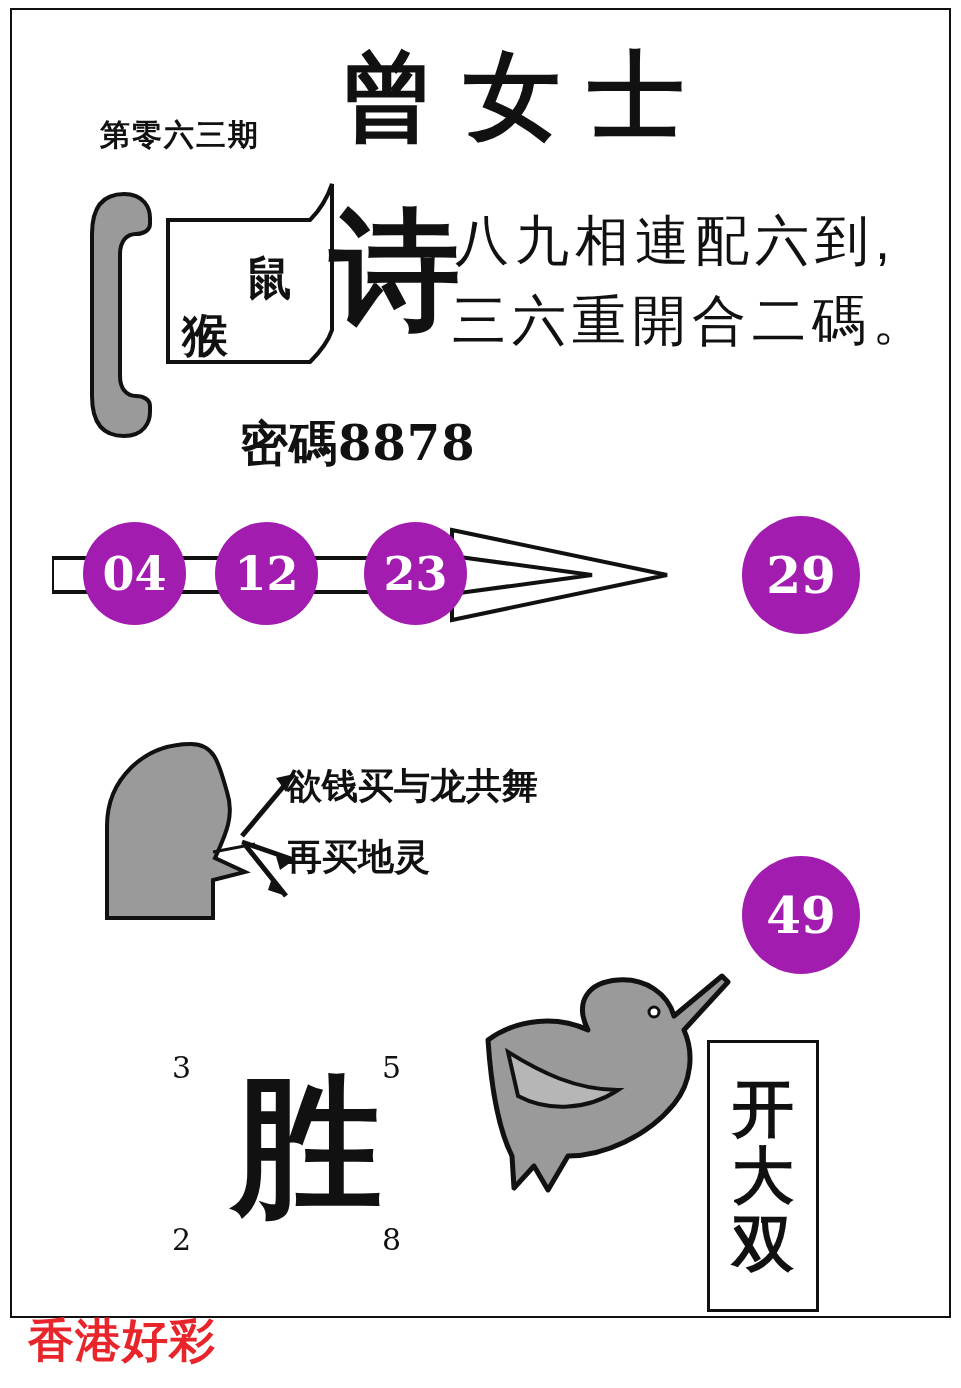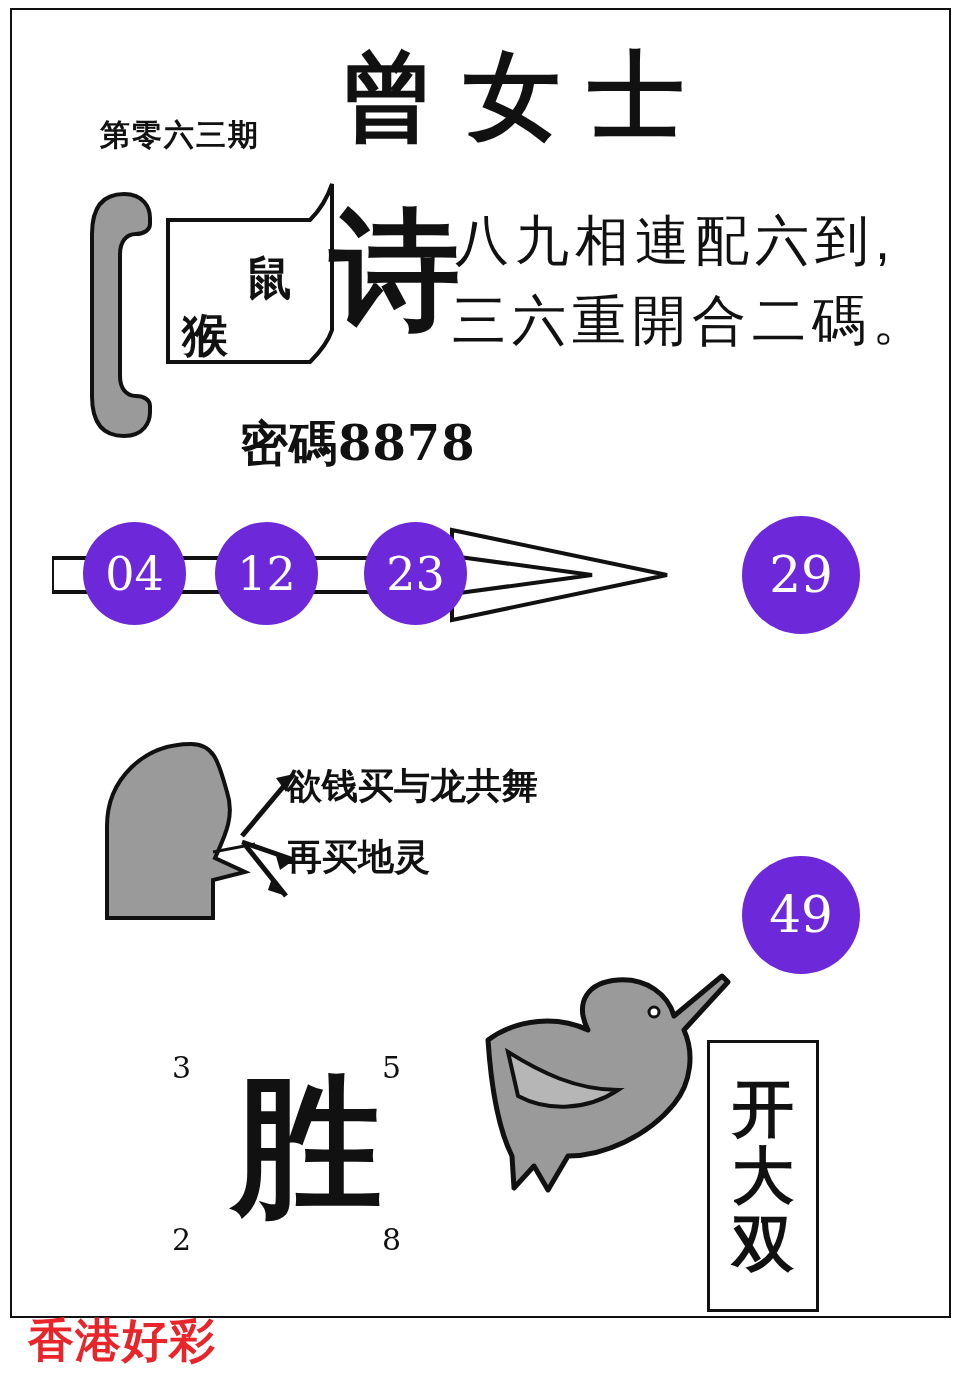--- a/index.html
+++ b/index.html
@@ -130,27 +130,27 @@
   .arrow-bar {
     position: absolute;
     left: 52px;
     top: 520px;
     width: 620px;
     height: 125px;
   }
   .ball {
     position: absolute;
     border-radius: 50%;
-    background: #6d28d9;
+    background: #a21caf;
     color: #fff;
     display: flex;
     align-items: center;
     justify-content: center;
     font-family: "DejaVu Serif", serif;
-    font-weight: normal;
+    font-weight: bold;
   }
   .ball-row {
     width: 103px;
     height: 103px;
     font-size: 46px;
     top: 522px;
   }
   .ball-right {
     width: 118px;
     height: 118px;

